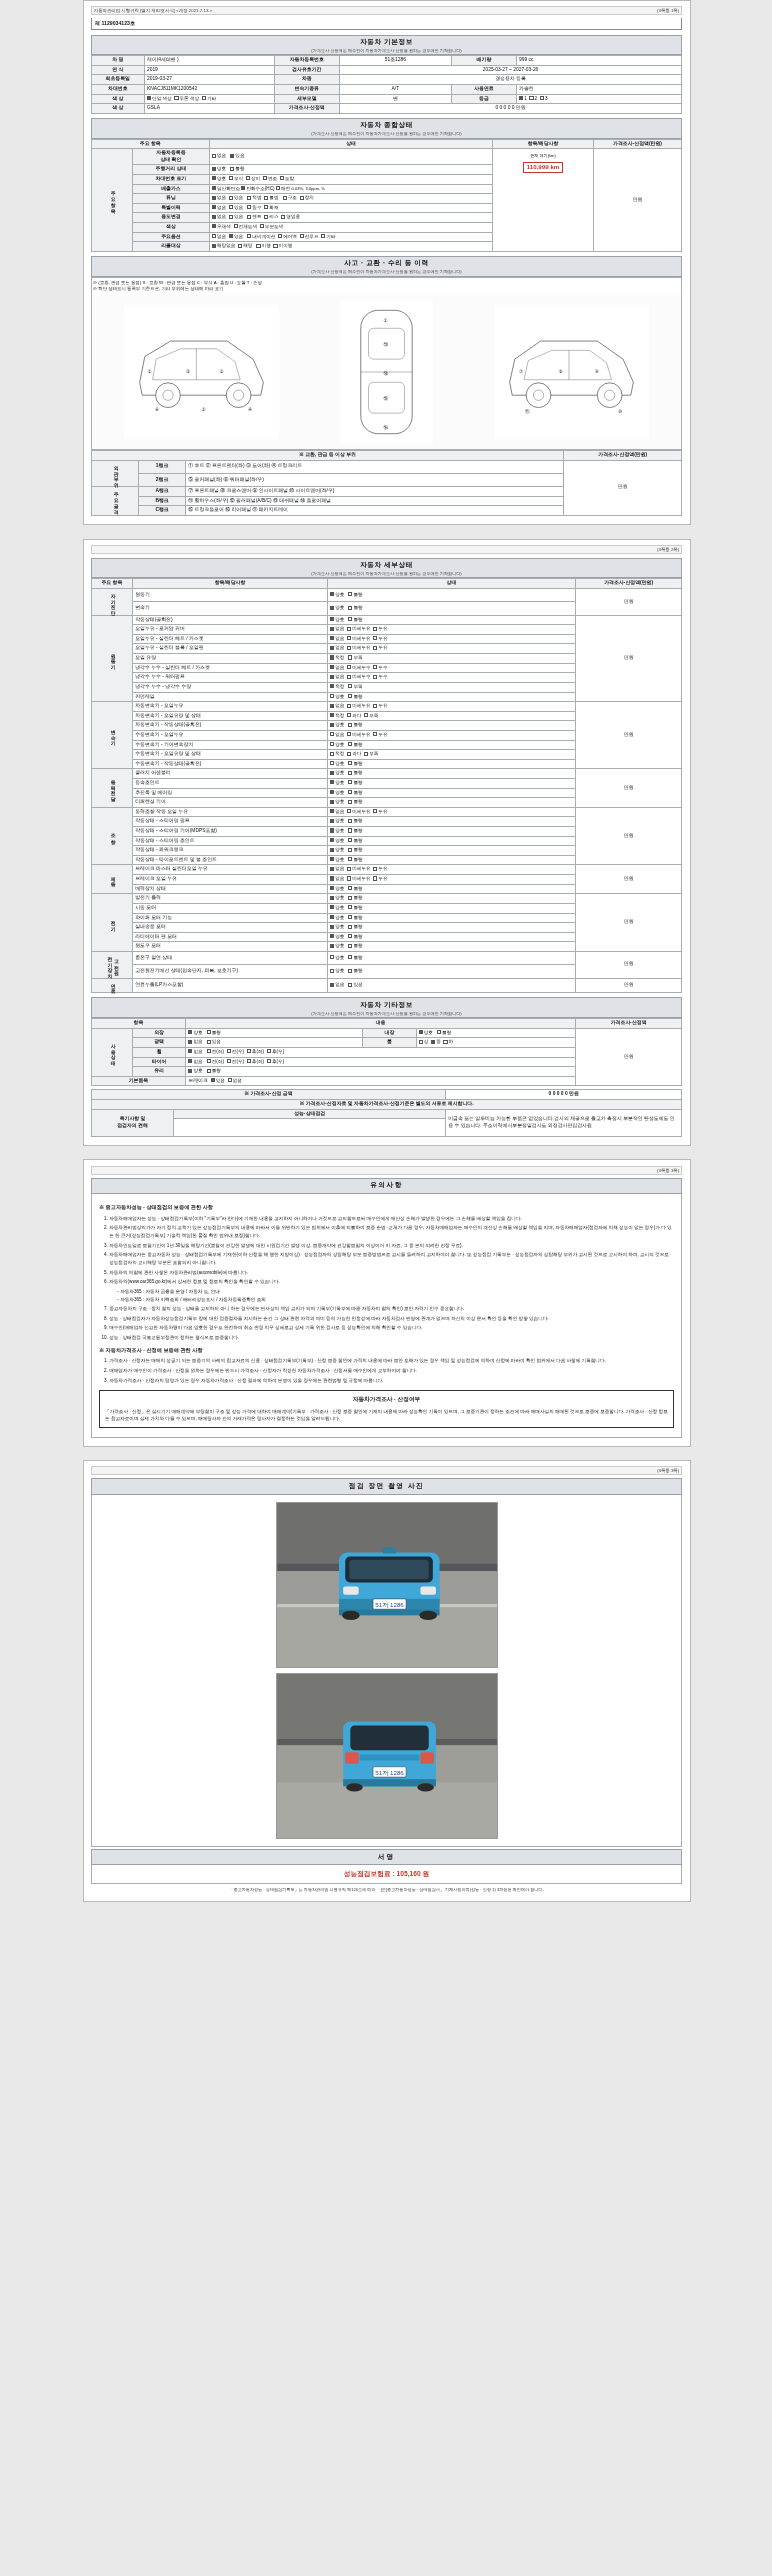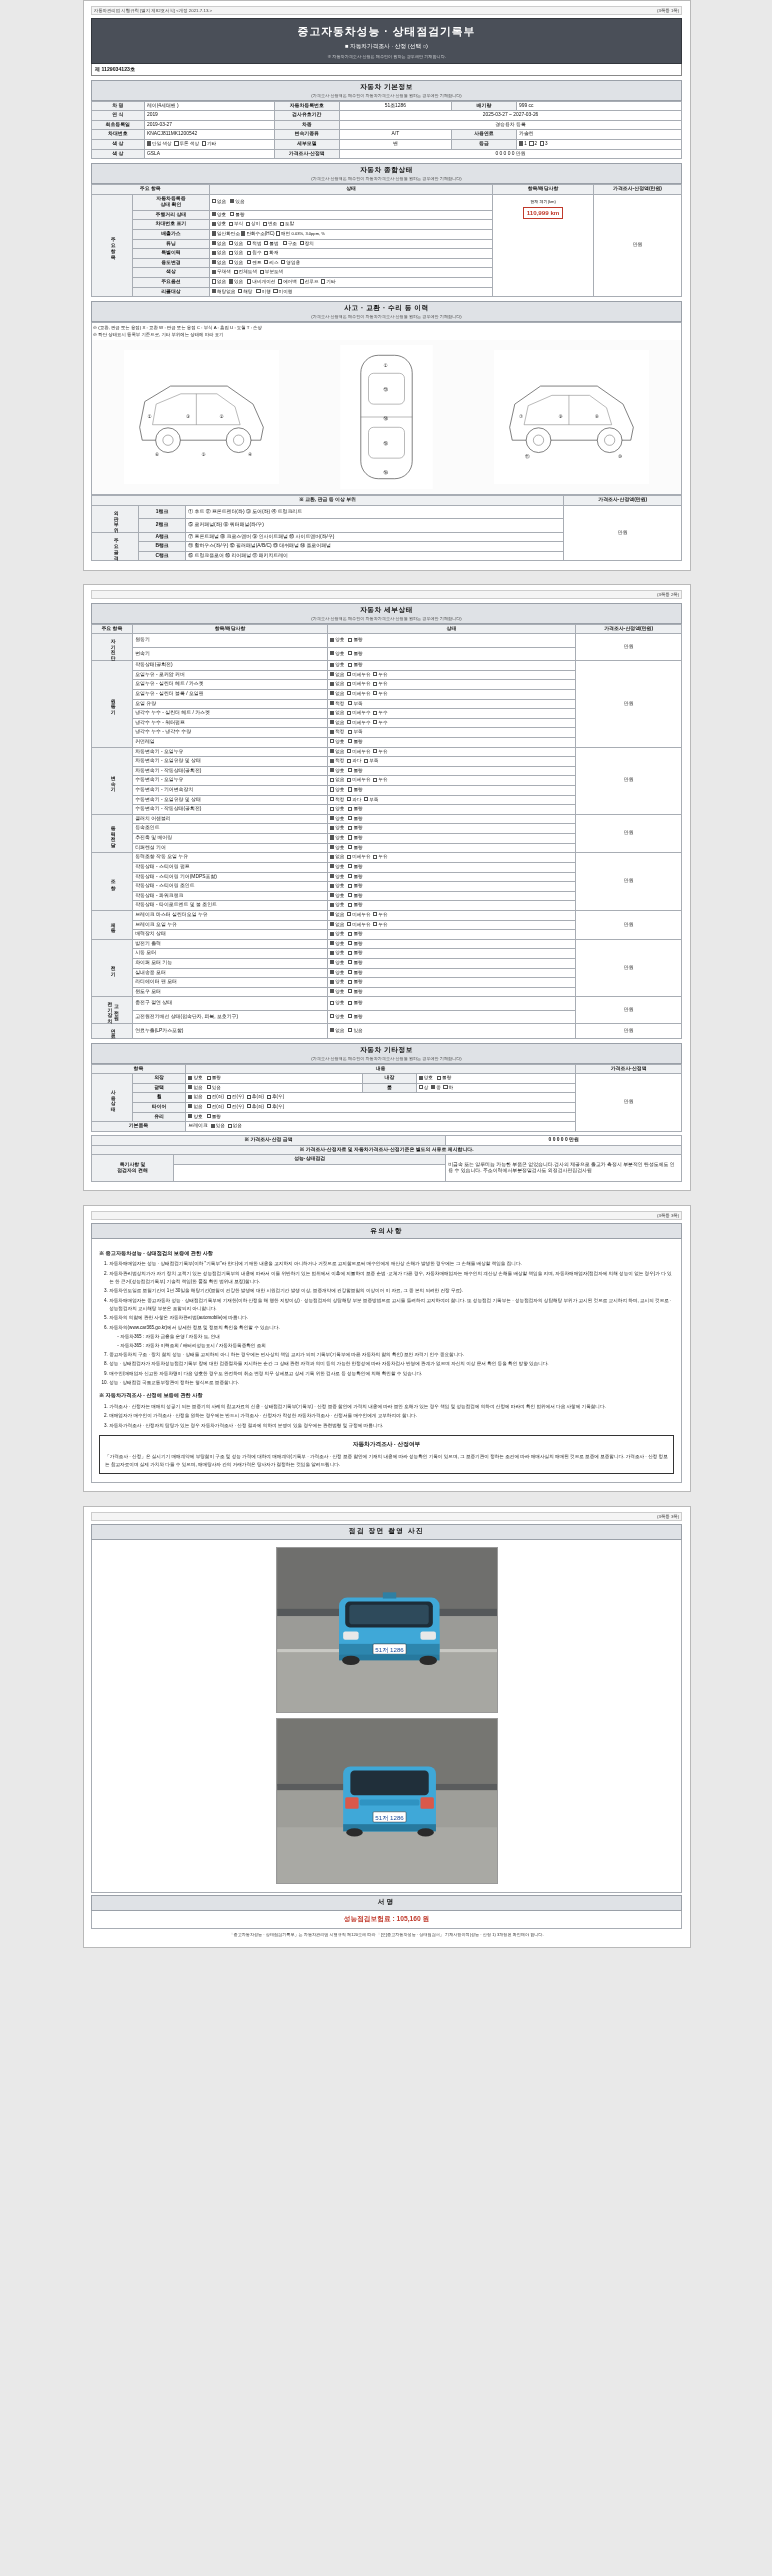--- a/index.html
+++ b/index.html
@@ -177,25 +177,20 @@
 </style>
 </head>
 <body>
 
 <div class="page">
   <div class="page-top-note">
     <span>자동차관리법 시행규칙 [별지 제82호서식] &lt;개정 2021.7.13.&gt;</span>
     <span>(3쪽중 1쪽)</span>
   </div>
 
-  <div class="doc-header">
-    <div class="doc-title">중고자동차성능 · 상태점검기록부</div>
-    <div class="doc-sub">■ 자동차가격조사 · 산정 (선택 ○)</div>
-    <div class="doc-sub2">※ 자동차가격조사·산정은 매수인이 원하는 경우에만 기재합니다.</div>
-  </div>
   <div class="doc-no">제 1129034123호</div>
 
   <div class="sec-bar">
     <div class="t">자동차 기본정보</div>
     <div class="s">(가격조사·산정액은 매수인이 자동차가격조사·산정을 원하는 경우에만 기재합니다)</div>
   </div>
   <table class="grid">
     <colgroup>
         <col style="width:9%">
         <col style="width:22%">

